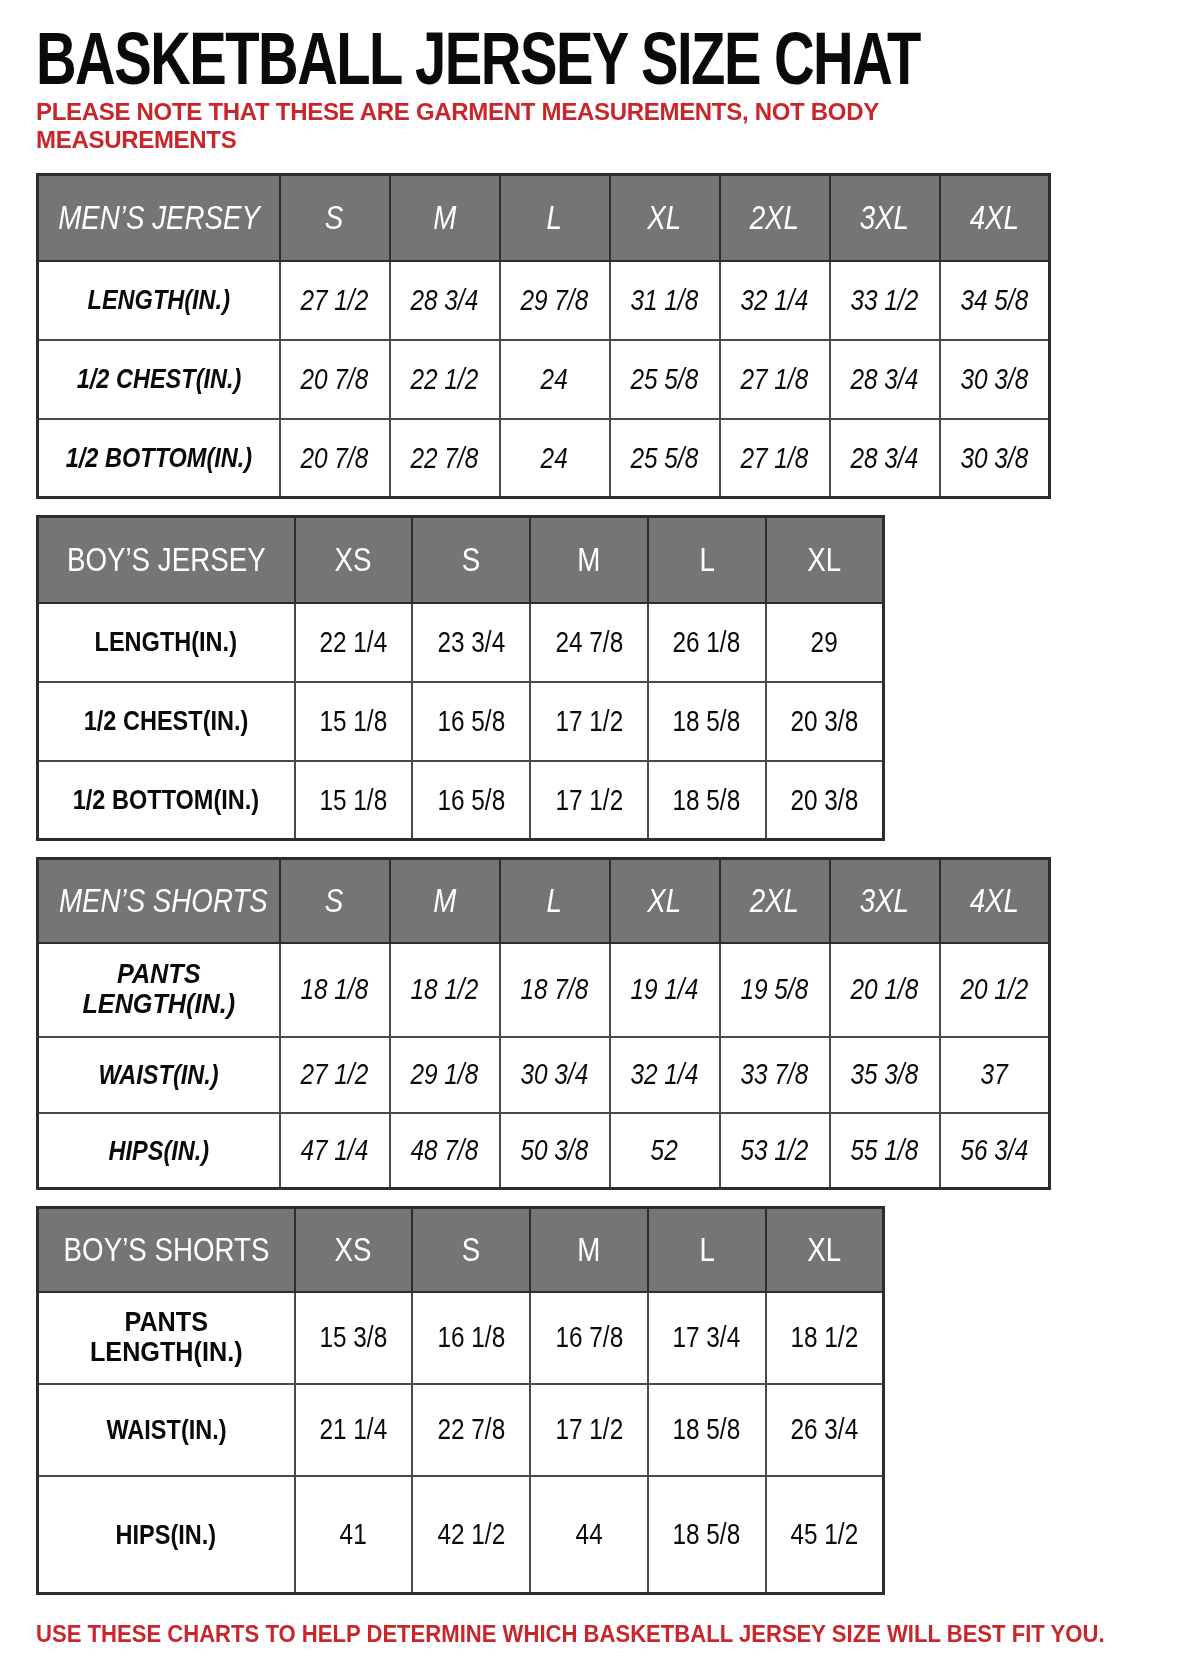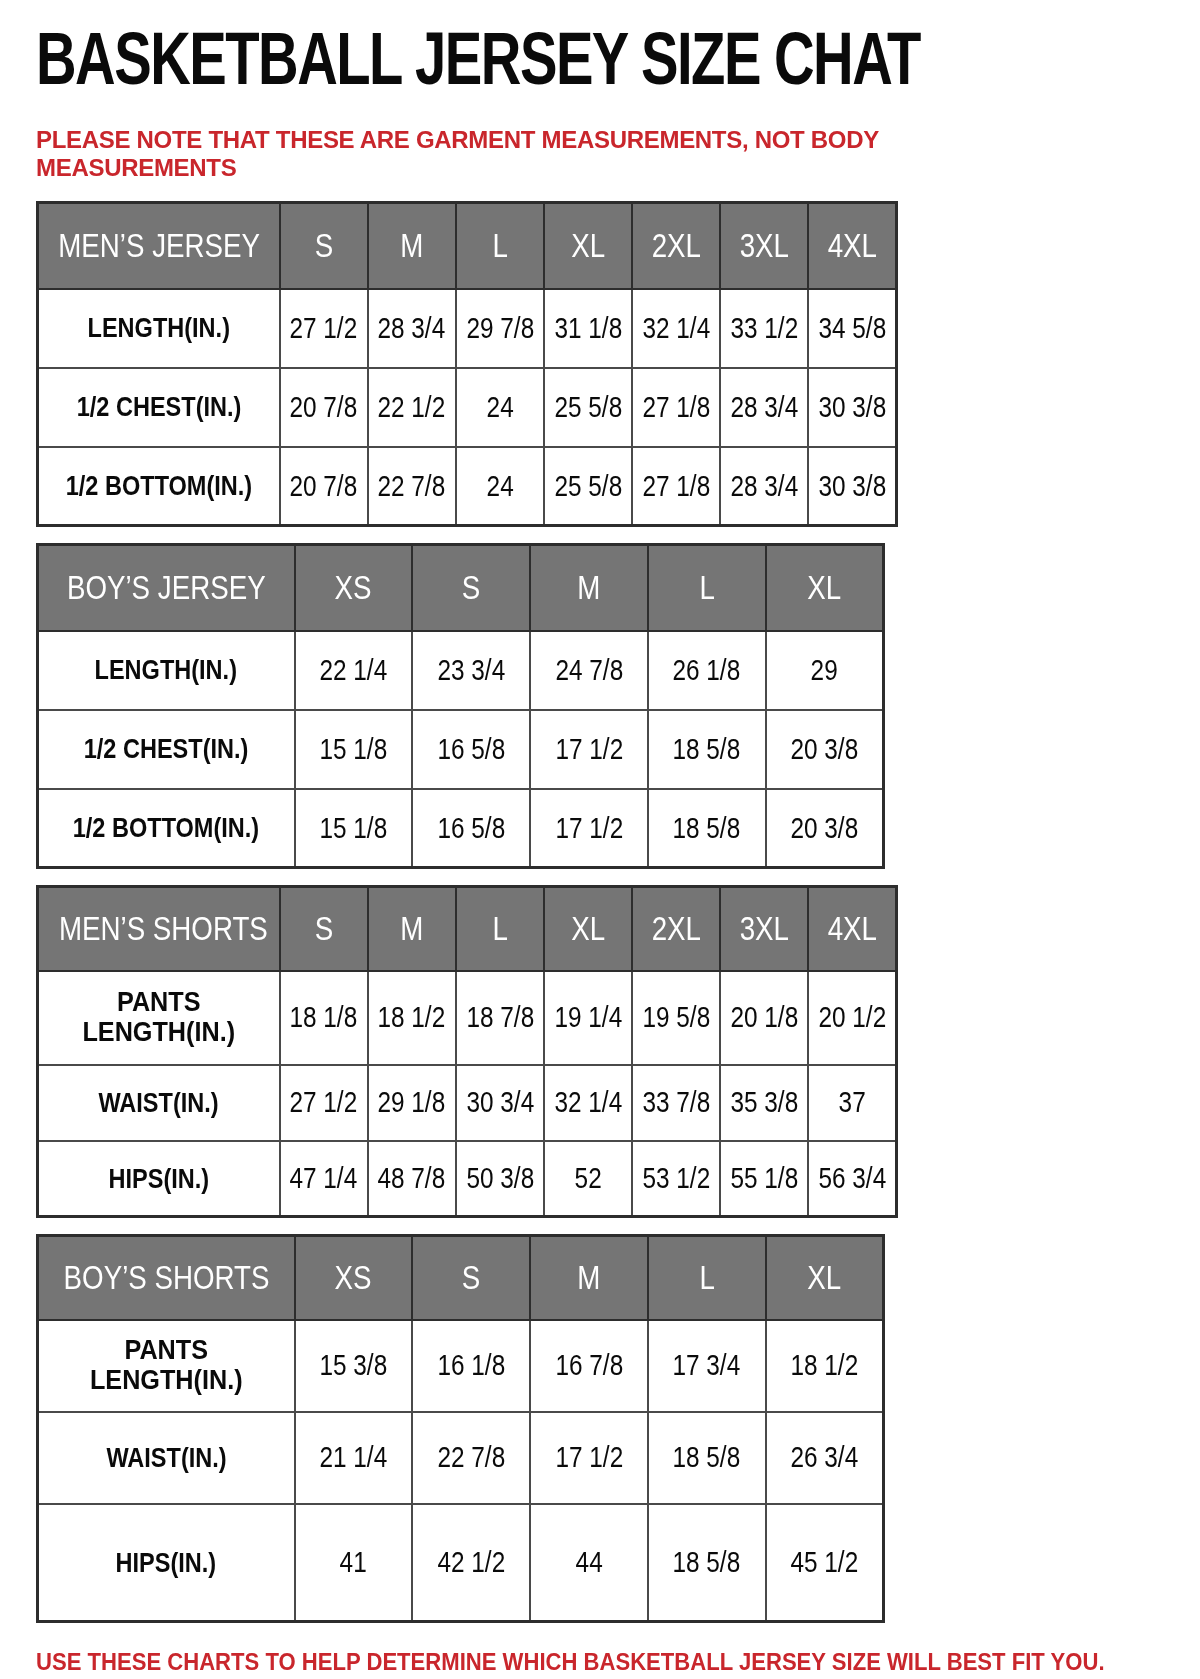--- a/index.html
+++ b/index.html
@@ -8,30 +8,30 @@
     --note-red:#c9262c;
     --border-dark:#2d2d2d;
     --border-mid:#4a4a4a;
     --text:#0a0a0a;
   }
   *{box-sizing:border-box;}
   body{margin:0;background:#ffffff;color:var(--text);
        font-family:"Liberation Sans","DejaVu Sans",sans-serif;}
   .page{width:1200px;min-height:1679px;padding:16px 36px 12px;background:#fff;}
 
-  h1.title{margin:4px 0 28px;font-size:74px;line-height:1.05;white-space:nowrap;}
+  h1.title{margin:4px 0 0;font-size:74px;line-height:1.05;white-space:nowrap;}
   .cx-title{display:inline-block;transform:scaleX(0.76);transform-origin:0 50%;
             font-weight:bold;letter-spacing:-2px;}
 
   .note{color:var(--note-red);font-weight:bold;font-size:24px;line-height:1.2;
         width:860px;margin:0 0 18px;letter-spacing:-0.3px;}
 
   table.chart{border-collapse:collapse;table-layout:fixed;margin:0 0 16px;
               border:3px solid var(--border-dark);}
-  .chart.wide{width:862px;}
+  .chart.wide{width:1015px;font-style:italic;}
   .chart.narrow{width:849px;}
   .chart.wide col.labcol{width:242px;}
   .chart.narrow col.labcol{width:257px;}
 
   .chart th,.chart td{border:2px solid var(--border-mid);text-align:center;
                       vertical-align:middle;padding:0;overflow:visible;}
   .chart thead th{background:var(--header-bg);color:var(--header-text);
                   font-weight:normal;font-size:33px;border-color:var(--border-dark);}
   .chart tbody th{font-size:28px;font-weight:bold;background:#fff;}
   .chart tbody td{font-size:29px;font-weight:normal;background:#fff;}

